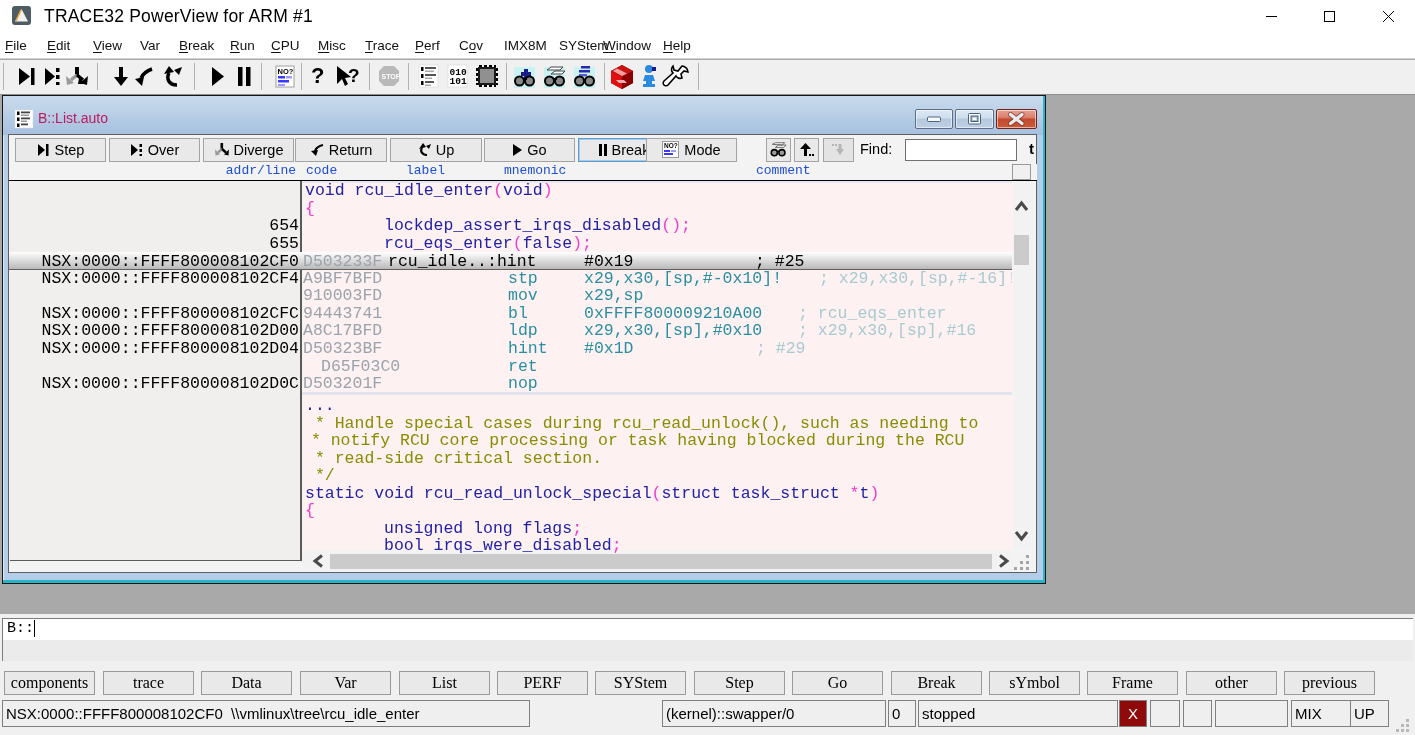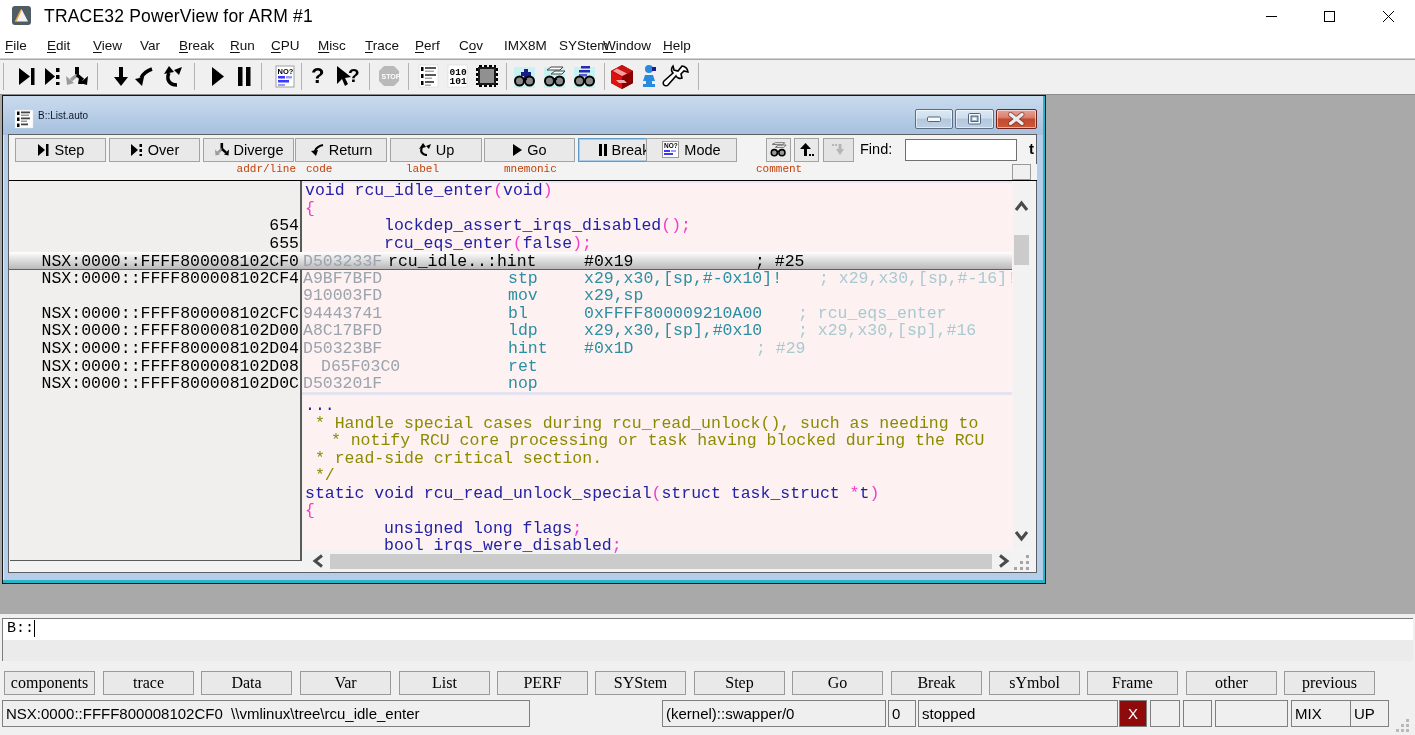--- a/index.html
+++ b/index.html
@@ -20,34 +20,34 @@
   #desktop { position:absolute; left:0; top:95px; width:1415px; height:519px; background:#a9a9a9; }
 
   
   #win { position:absolute; left:2px; top:95px; width:1044px; height:489px;
     background:#b4cee9;
     border:1px solid #161616; box-shadow:0 0 0 1px rgba(255,255,255,0.55) inset; }
   #wincap { position:absolute; left:0; top:0; width:100%; height:39px;
     background:linear-gradient(#c9dbed 0%, #bcd1e8 40%, #adc6e2 75%, #a7c0de 100%); }
   #win .tealline { position:absolute; left:0; bottom:0; width:100%; height:3px; background:#29b5c8; }
   #winicon { position:absolute; left:11px; top:13px; width:20px; height:20px; }
-  #wintitle { position:absolute; left:35px; top:14px; font-size:10px; color:#0f172a; }
+  #wintitle { position:absolute; left:35px; top:14px; font-size:14px; color:#be185d; }
   .capbtn { position:absolute; top:13px; height:20px; border:1px solid #5c6e86; border-radius:2px;
     box-shadow:0 0 0 1px rgba(255,255,255,0.55) inset; }
   #btnmin  { left:912px; width:38px; background:linear-gradient(#dce8f3 0%, #cfdeee 45%, #b4c8dd 50%, #bed0e4 100%); }
   #btnmax  { left:952px; width:39px; background:linear-gradient(#dce8f3 0%, #cfdeee 45%, #b4c8dd 50%, #bed0e4 100%); }
   #btncls  { left:993px; width:41px; background:linear-gradient(#e6a195 0%, #db8270 40%, #c24a30 52%, #cd5a36 100%); border-color:#6e241c; }
 
   #content { position:absolute; left:5px; top:38px; width:1029px; height:439px;
     background:#f3f3f3; border:1px solid #5f5f5f; }
   
   .wbtn { position:absolute; top:3px; height:24px; background:#e9e9e9; border:1px solid #a3a3a3;
     font-size:14.5px; color:#000; text-align:center; line-height:22px; }
   #hdr { position:absolute; left:0; top:29px; width:1028px; height:17px; background:#f3f3f3;
-    border-bottom:1px solid #000; font-family:"Liberation Mono", monospace; font-size:11px; color:#c2410c; }
+    border-bottom:1px solid #000; font-family:"Liberation Mono", monospace; font-size:13px; color:#1d4ed8; }
   #leftpane { position:absolute; left:1px; top:46px; width:292px; height:380px; background:#f1efee;
     border-right:2px solid #5a5a5a; border-bottom:1px solid #5a5a5a; }
   #codepane { position:absolute; left:294px; top:46px; width:710px; height:369px; background:#fdf1f1; }
   #vscroll { position:absolute; left:1004px; top:46px; width:19px; height:368px; background:#f2f2f2; }
   #hscroll { position:absolute; left:294px; top:417px; width:710px; height:19px; background:#f2f2f2; }
   .mono { font-family:"Liberation Mono", monospace; font-size:16.5px; line-height:17px; white-space:pre; }
   .row { position:absolute; height:17px; }
   .navy { color:#2222a6; } .mag { color:#f03bd0; } .olv { color:#8b8b00; }
   .teal { color:#2a8fa2; } .lteal { color:#a8cad1; } .gry { color:#9ba3ad; }
   .addr { position:absolute; text-align:right; width:290px; left:0px; color:#000; }
@@ -367,29 +367,28 @@
       <div class="mono row addr" style="top:187.4px">NSX:0000::FFFF800008102D00</div>
       <div class="mono row" style="left:294px; top:187.4px"><span class="gry">A8C17BFD</span></div>
       <div class="mono row" style="left:499px; top:187.4px"><span class="teal">ldp</span></div>
       <div class="mono row" style="left:575px; top:187.4px"><span class="teal">x29,x30,[sp],#0x10</span></div>
       <div class="mono row" style="left:789px; top:187.4px"><span class="lteal">; x29,x30,[sp],#16</span></div>
       <div class="mono row addr" style="top:205px">NSX:0000::FFFF800008102D04</div>
       <div class="mono row" style="left:294px; top:205px"><span class="gry">D50323BF</span></div>
       <div class="mono row" style="left:499px; top:205px"><span class="teal">hint</span></div>
       <div class="mono row" style="left:575px; top:205px"><span class="teal">#0x1D</span></div>
       <div class="mono row" style="left:747px; top:205px"><span class="lteal">; #29</span></div>
-      <div class="mono row addr" style="top:222.6px">NSX:0000::FFFF800008102D08</div>
       <div class="mono row" style="left:312px; top:222.6px"><span class="gry">D65F03C0</span></div>
       <div class="mono row" style="left:499px; top:222.6px"><span class="teal">ret</span></div>
       <div class="mono row addr" style="top:240.1px">NSX:0000::FFFF800008102D0C</div>
       <div class="mono row" style="left:294px; top:240.1px"><span class="gry">D503201F</span></div>
       <div class="mono row" style="left:499px; top:240.1px"><span class="teal">nop</span></div>
       <div class="mono row" style="left:296px; top:262px"><span class="navy">...</span></div>
       <div class="mono row" style="left:296px; top:279.5px"><span class="olv"> * Handle special cases during rcu_read_unlock(), such as needing to</span></div>
-      <div class="mono row" style="left:312px; top:297px"><span class="olv"> * notify RCU core processing or task having blocked during the RCU</span></div>
+      <div class="mono row" style="left:292px; top:297px"><span class="olv"> * notify RCU core processing or task having blocked during the RCU</span></div>
       <div class="mono row" style="left:296px; top:314.5px"><span class="olv"> * read-side critical section.</span></div>
       <div class="mono row" style="left:296px; top:332px"><span class="olv"> */</span></div>
       <div class="mono row" style="left:296px; top:349.5px"><span class="navy">static void rcu_read_unlock_special</span><span class="mag">(</span><span class="navy">struct task_struct </span><span class="mag">*</span><span class="navy">t</span><span class="mag">)</span></div>
       <div class="mono row" style="left:296px; top:367px"><span class="mag">{</span></div>
       <div class="mono row" style="left:375px; top:384.5px"><span class="navy">unsigned long flags</span><span class="mag">;</span></div>
       <div class="mono row" style="left:375px; top:402px"><span class="navy">bool irqs_were_disabled</span><span class="mag">;</span></div>
     </div>
     <svg style="position:absolute; left:1003px; top:46px" width="19" height="368" viewBox="0 0 19 368">
       <path d="M4 29 l5.5 -7 l5.5 7" stroke="#4a4a4a" stroke-width="3" fill="none"></path>
       <rect x="2" y="54" width="15" height="30" fill="#cbcbcb"></rect>

